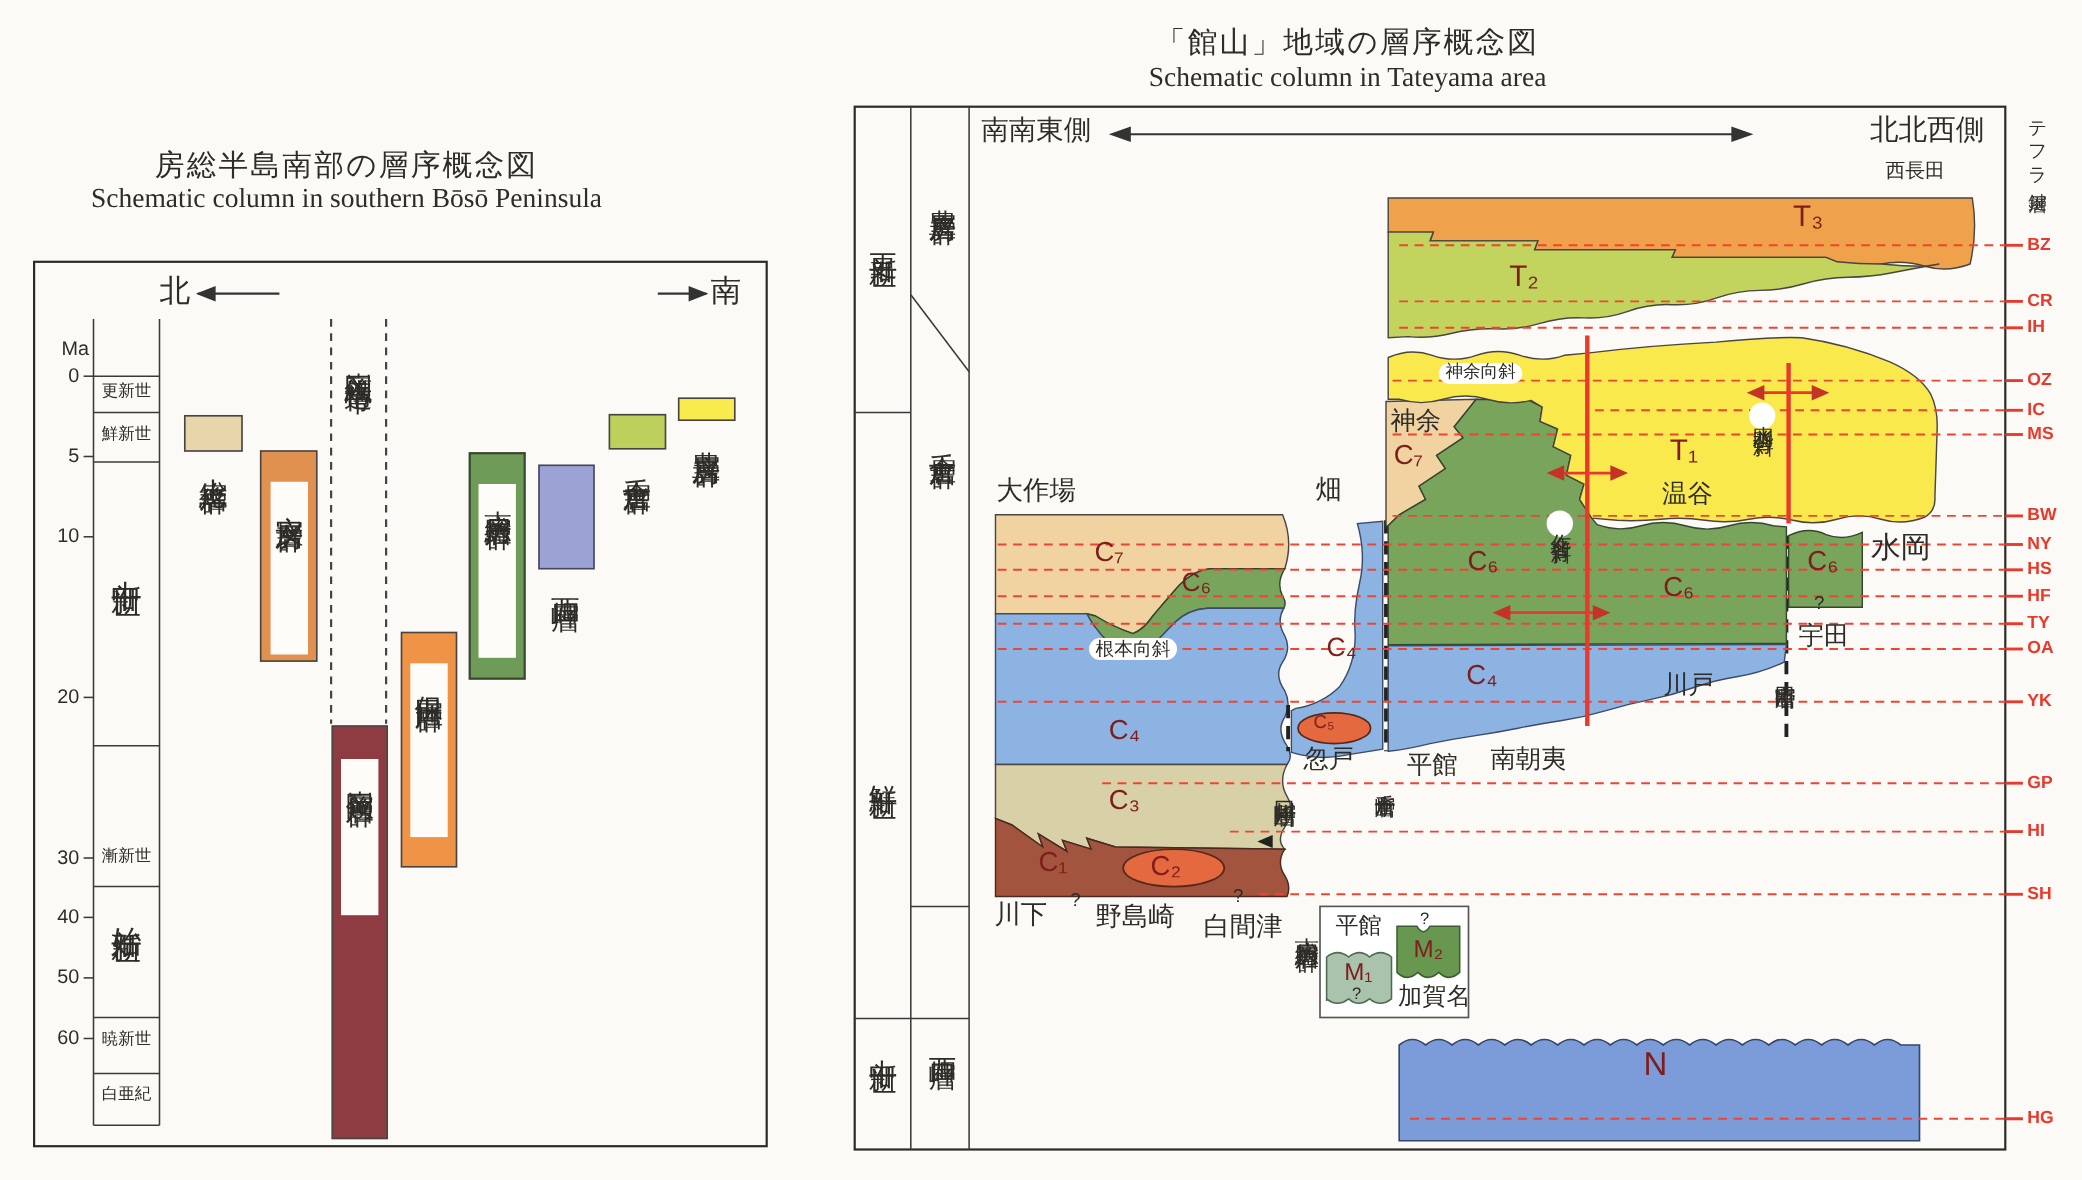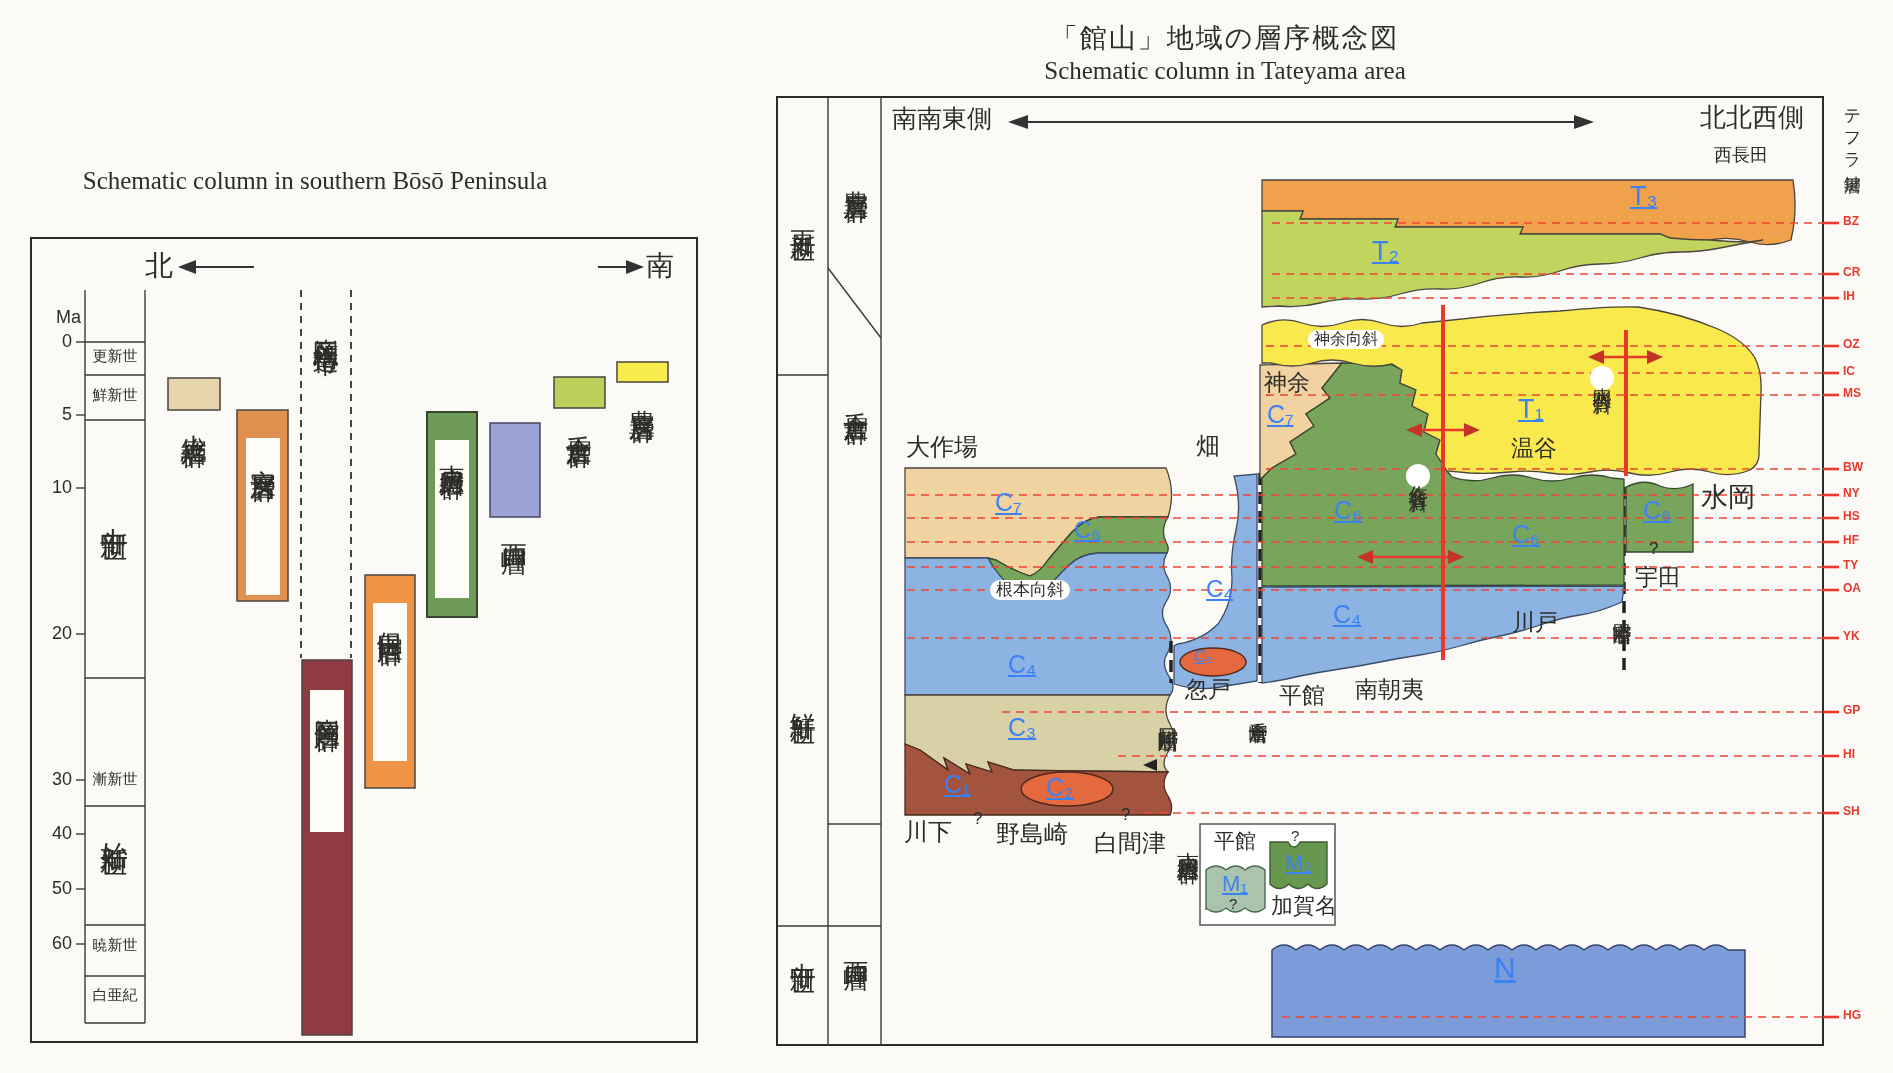--- a/index.html
+++ b/index.html
@@ -4,24 +4,24 @@
 <style>
   html,body{margin:0;padding:0;background:#fbfaf6;}
   #canvas{position:relative;width:1893px;height:1073px;background:#fbfaf6;overflow:hidden;
           font-family:"Liberation Serif","DejaVu Serif",serif;color:#2e2c28;}
   svg{position:absolute;left:0;top:0;}
   .lbl{position:absolute;white-space:nowrap;line-height:1.05;color:#2e2c28;}
   .v{writing-mode:vertical-rl;text-orientation:upright;letter-spacing:3px;}
   .title{text-align:center;}
   .sans{font-family:"Liberation Sans","DejaVu Sans",sans-serif;}
   .tick{width:40px;text-align:right;font-family:"Liberation Sans","DejaVu Sans",sans-serif;}
-  .teph{font-family:"Liberation Sans","DejaVu Sans",sans-serif;color:#e8392c;font-weight:bold;font-size:12px;text-align:center;}
+  .teph{font-family:"Liberation Sans","DejaVu Sans",sans-serif;color:#e8392c;font-weight:bold;font-size:16px;text-align:center;}
   .pill{background:#ffffff;border-radius:12px;padding:1px 6px;text-align:center;}
   .pillv{background:#ffffff;border-radius:14px;padding:6px 2px;text-align:center;}
-  .unit{font-family:"Liberation Sans","DejaVu Sans",sans-serif;color:#3b82f6;text-decoration:underline;}
+  .unit{font-family:"Liberation Sans","DejaVu Sans",sans-serif;color:#7f1d1d;}
   .q{font-family:"Liberation Sans","DejaVu Sans",sans-serif;color:#2a2a28;}
 </style>
 </head>
 <body>
 
 <div id="canvas">
 
 <svg width="1893" height="1073" viewBox="0 0 1893 1073">
 
   <rect x="31" y="238" width="666" height="804" fill="none" stroke="#2b2b28" stroke-width="2"></rect>
@@ -170,20 +170,21 @@
   <g fill="#c43325">
     <polygon points="1406,430 1422,423 1422,437"></polygon>
         <polygon points="1480,430 1464,423 1464,437"></polygon>
     <polygon points="1357,557 1373,550 1373,564"></polygon>
         <polygon points="1464,557 1448,550 1448,564"></polygon>
     <polygon points="1588,357 1604,350 1604,364"></polygon>
         <polygon points="1663,357 1647,350 1647,364"></polygon>
   </g>
 </svg>
 
+<div class="lbl title" style="left:65px;top:136px;width:500px;font-size:27px;letter-spacing:2px">房総半島南部の層序概念図</div>
 <div class="lbl title" style="left:65px;top:168px;width:500px;font-size:25px">Schematic column in southern Bōsō Peninsula</div>
 <div class="lbl" style="left:145px;top:251px;font-size:28px">北</div>
 <div class="lbl" style="left:646px;top:251px;font-size:28px">南</div>
 <div class="lbl sans" style="left:56px;top:308px;font-size:18px">Ma</div>
 
 <div class="lbl tick" style="left:32px;top:332px;font-size:18px">0</div>
 <div class="lbl tick" style="left:32px;top:405px;font-size:18px">5</div>
 <div class="lbl tick" style="left:32px;top:478px;font-size:18px">10</div>
 <div class="lbl tick" style="left:32px;top:624px;font-size:18px">20</div>
 <div class="lbl tick" style="left:32px;top:770px;font-size:18px">30</div>

